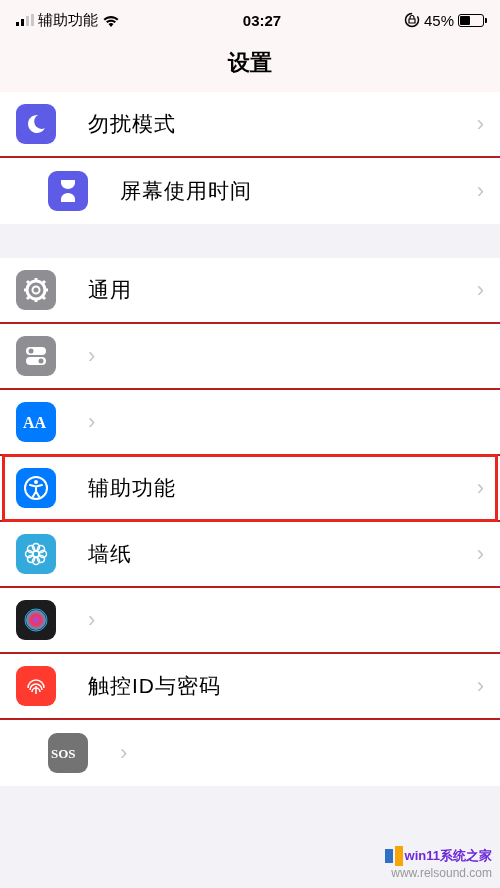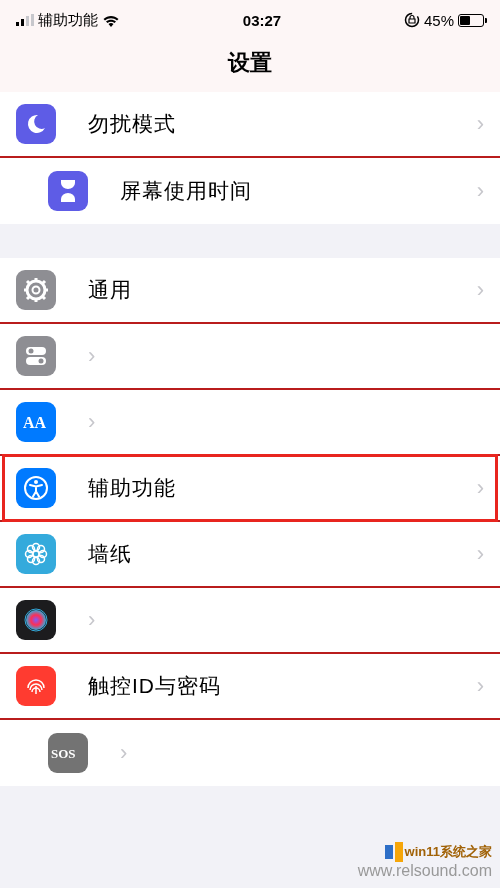--- a/index.html
+++ b/index.html
@@ -10,22 +10,22 @@
     .header { background: #fdf6f6; text-align: center; padding: 8px 0 14px; font-size: 22px; font-weight: 600; }
     .section-gap { height: 34px; background: #f2f2f7; }
     .list { background: #fff; }
     .row { display: flex; align-items: center; height: 66px; padding: 0 16px; border-bottom: 2px solid #b91c1c; position: relative; }
     .row:last-child { border-bottom: none; padding-left: 48px; }
     .icon-box { width: 40px; height: 40px; border-radius: 9px; margin-right: 32px; display: flex; align-items: center; justify-content: center; flex-shrink: 0; }
     .row-label { font-size: 21px; color: #000; letter-spacing: 1px; flex: 1; }
     .chevron { color: #c7c7cc; font-size: 22px; }
     .highlight-box { position: absolute; border: 3px solid #e8251f; left: 2px; right: 2px; top: -2px; bottom: -2px; pointer-events: none; }
     .watermark { position: absolute; right: 8px; bottom: 8px; text-align: right; font-size: 11px; }
-    .watermark .w1 { display: flex; align-items: center; justify-content: flex-end; gap: 2px; font-weight: 700; font-size: 13px; color: #a16207; }
-    .watermark .w2 { color: #999; font-size: 16px; }
+    .watermark .w1 { display: flex; align-items: center; justify-content: flex-end; gap: 2px; font-weight: 700; font-size: 13px; color: #6d28d9; }
+    .watermark .w2 { color: #999; font-size: 12px; }
     .bar-a { width: 8px; height: 14px; background: #2e6fc7; display: inline-block; }
     .bar-b { width: 8px; height: 20px; background: #f6a609; display: inline-block; }
     .battery-shell { width: 26px; height: 13px; border: 1.5px solid #000; border-radius: 3px; display: inline-flex; align-items: center; padding: 1px; position: relative; }
     .battery-shell::after { content: ''; position: absolute; right: -4px; top: 3px; width: 2.5px; height: 5px; background: #000; border-radius: 0 1px 1px 0; }
     .battery-fill { height: 100%; background: #000; border-radius: 1px; }
     svg { display: block; }
   </style>
 </head>
 <body>
 

